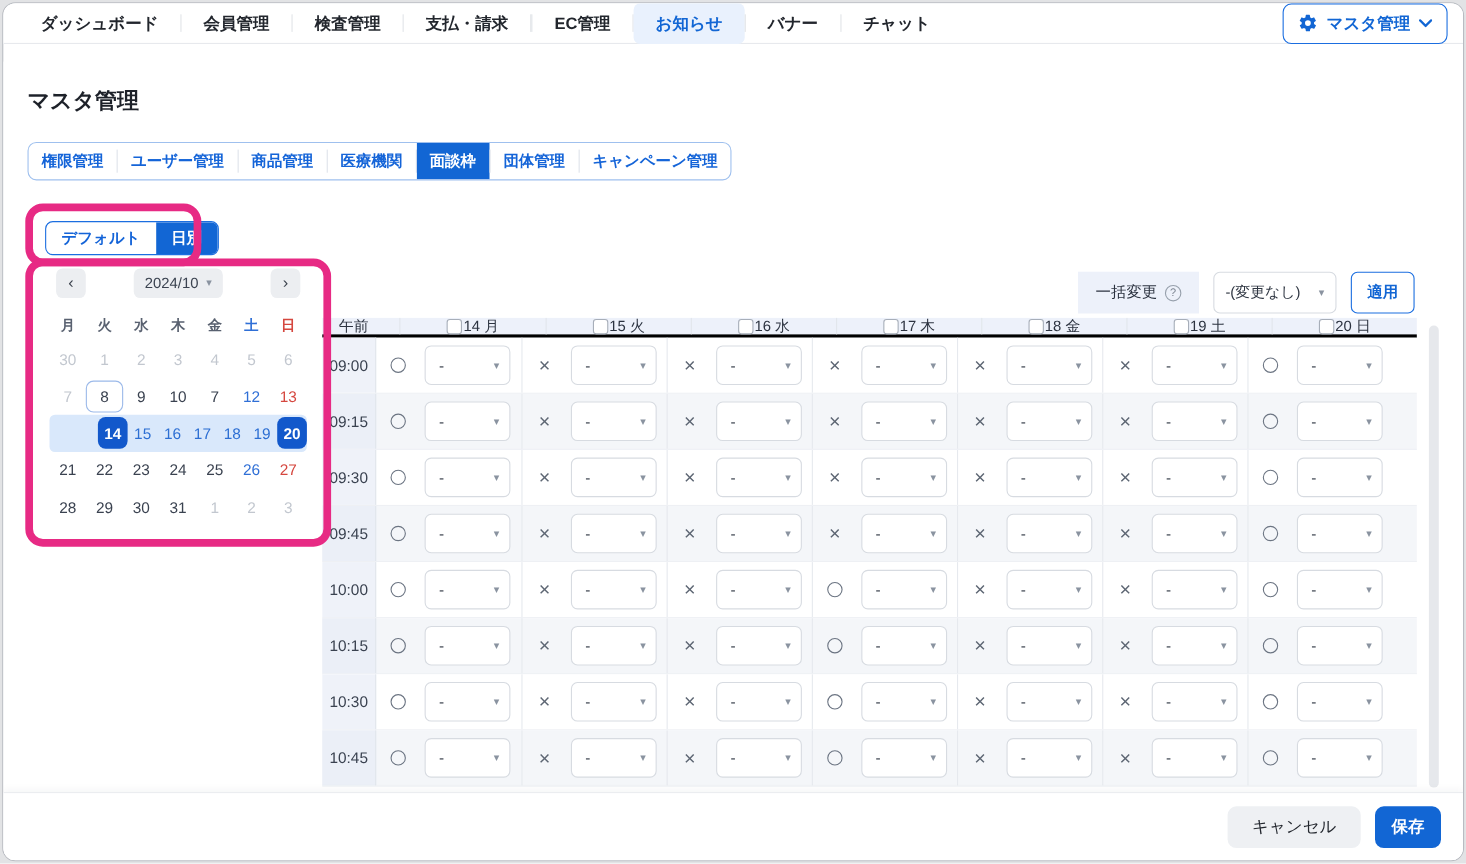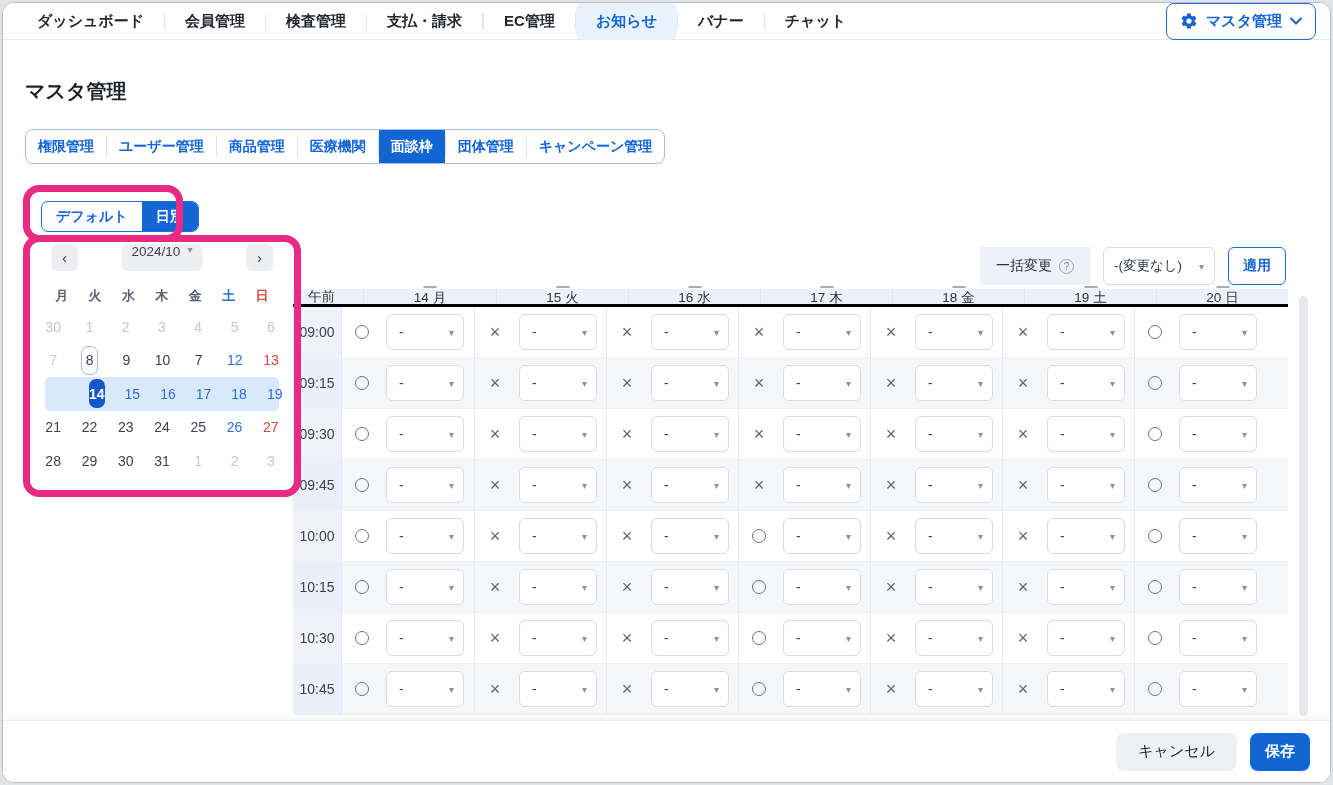--- a/index.html
+++ b/index.html
@@ -68,29 +68,29 @@
   .cal-head { position:relative; height:28px; }
   .cal-nav {
     position:absolute; top:0; width:27px; height:27px;
     background:#eceef1; border-radius:6px; border:none; cursor:pointer;
     font-size:15px; color:#3c434e; display:flex; align-items:center; justify-content:center;
   }
   .cal-nav.prev { left:14px; } .cal-nav.next { right:14px; }
   .cal-month {
     position:absolute; left:50%; transform:translateX(-50%); top:0; height:27px;
     background:#eceef1; border-radius:6px; padding:0 10px;
-    display:flex; align-items:flex-start; gap:7px; cursor:pointer;
+    display:flex; align-items:center; gap:7px; cursor:pointer;
     font-size:13.5px; color:#3b4350;
   }
   .caret { font-size:10px; color:#8a93a0; }
   .weekdays { display:flex; margin-top:15px; padding:0 8px; }
   .wd { width:33.4px; text-align:center; font-size:13px; font-weight:600; color:#596170; }
   .wd.sat { color:#2f6fd6; } .wd.sun { color:#d5473f; }
   .cal-grid { margin-top:5px; padding:0 8px; }
-  .cal-row { display:flex; height:33.5px; align-items:center;gap:20px; }
+  .cal-row { display:flex; height:33.5px; align-items:center; }
   .cal-row.band { background:#d9e8fb; border-radius:5px;padding-left:44px; }
   .day {
     width:33.4px; height:29px; display:flex; align-items:center; justify-content:center;
     font-size:14px; color:#3a4250; cursor:pointer; border-radius:7px;
   }
   .day.muted { color:#c2c7cf; }
   .day.sat { color:#2f6fd6; } .day.sun { color:#d5473f; }
   .day.range { color:#2d6fd3; }
   .day.today { border:1px solid #9bb9e9; background:#fff; }
   .day.selected { background:#1258cb; color:#fff; font-weight:600; }
@@ -116,21 +116,21 @@
     color:#1266d4; font-size:14px; font-weight:700; cursor:pointer;
   }
   
   .schedule { position:absolute; left:290px; top:233px; width:995px; }
   .sched-head { display:flex; height:18px; background:#edf1fa; border-bottom:3px solid #000000; }
   .period-cell {
     width:71px; display:flex; align-items:center; padding-left:15px;
     font-size:13.5px; color:#2c3340; border-right:1px solid #e2e6ec;
   }
   .day-head {
-    width:132px; display:flex; flex-direction:column; align-items:center; justify-content:center;
+    width:132px; display:flex; flex-direction:row; align-items:center; justify-content:center;
     gap:1px; border-left:1px solid #e2e6ec;
   }
   .day-head:first-of-type { border-left:none; }
   .checkbox {
     width:14px; height:14px; background:#fff; border:1.5px solid #a7aeb9; border-radius:3px; cursor:pointer;
   }
   .day-label { font-size:13.5px; color:#2c3340; }
   .srow { display:flex; height:51px; background:#fff; border-bottom:1px solid #eef0f4; }
   .srow.alt { background:#f4f6f9; }
   .time-cell {

